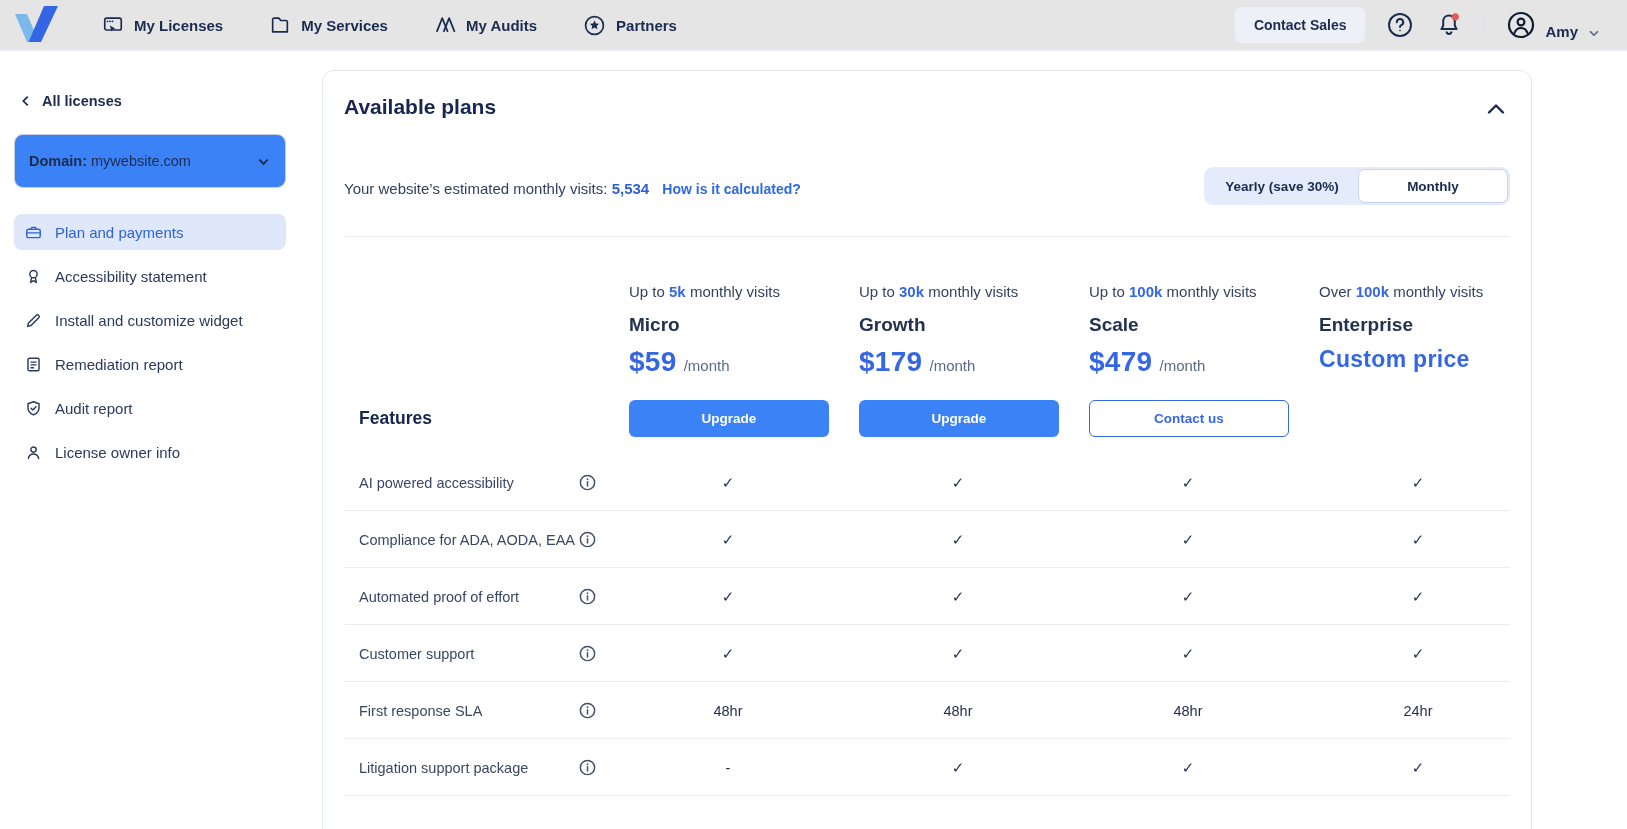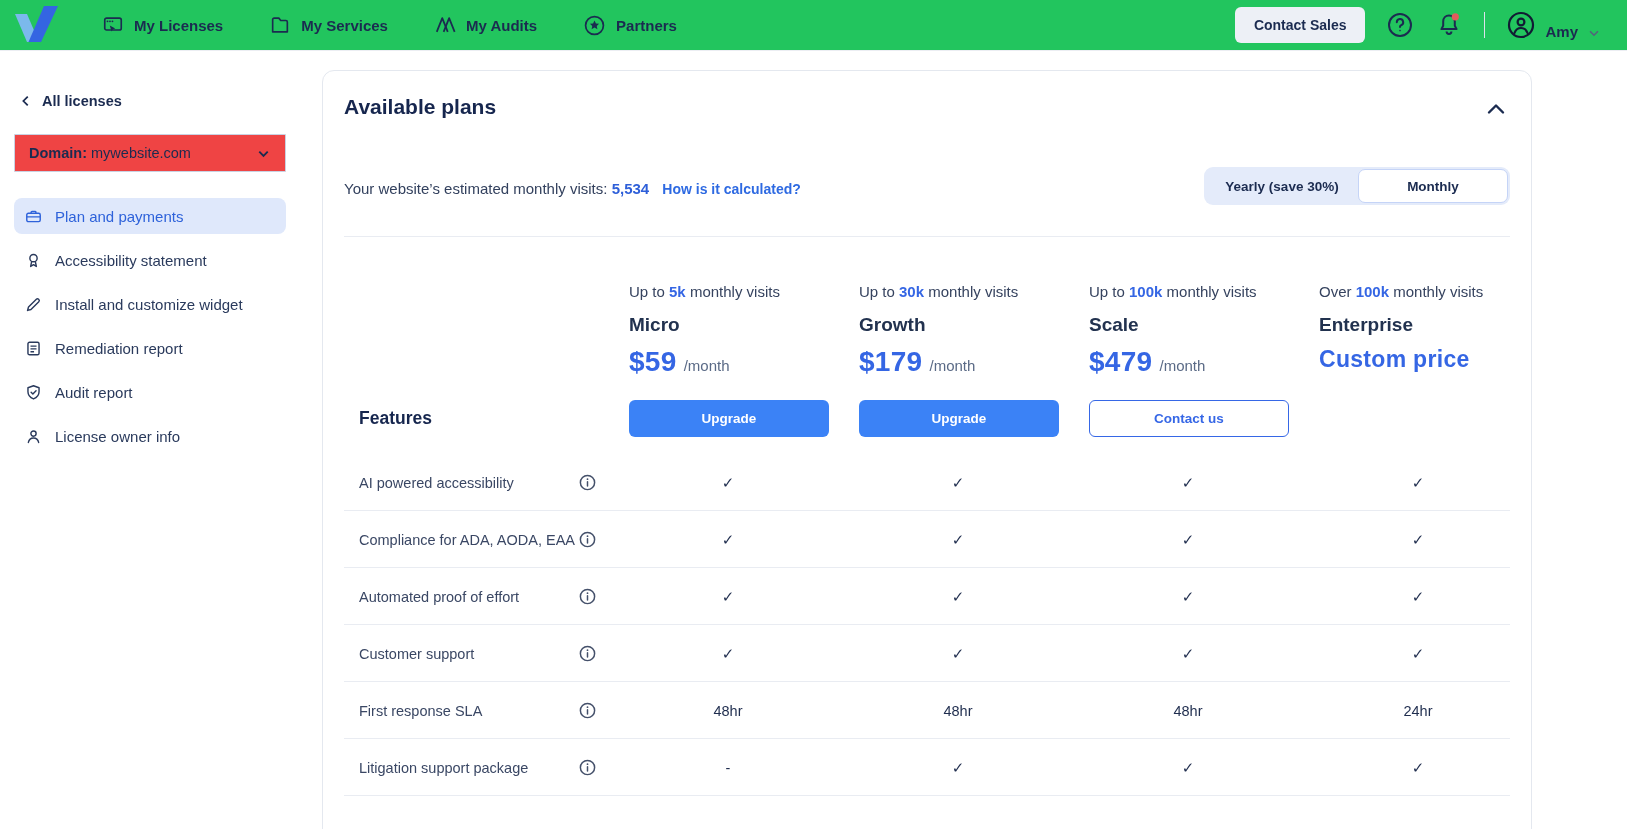--- a/index.html
+++ b/index.html
@@ -1,40 +1,40 @@
 <!DOCTYPE html>
 <html><head>
 <meta charset="utf-8">
 <style>
   * { margin:0; padding:0; box-sizing:border-box; }
   html,body { width:1627px; height:829px; overflow:hidden; background:#fff;
     font-family:"Liberation Sans", sans-serif; color:#1b2b50; }
 
   
-  .topnav { position:absolute; top:0; left:0; right:0; height:51px; background:#22c55e;
+  .topnav { position:absolute; top:0; left:0; right:0; height:51px; background:#e5e5e5;
     border-bottom:1px solid #eceef3; display:flex; align-items:center; padding:0 26px 0 14px; z-index:5; }
   .logo { width:46px; height:40px; margin-right:42px; cursor:pointer; flex:0 0 auto; }
   .nav-items { display:flex; gap:46px; }
   .topnav-item { display:flex; align-items:center; gap:10px; font-size:15px; font-weight:600;
     color:#1b2b50; cursor:pointer; white-space:nowrap; }
   .topnav-item svg { flex:0 0 auto; }
   .topnav-right { margin-left:auto; display:flex; align-items:center; gap:21px; }
   .contact-sales { background:#edf0f6; border:none; border-radius:6px; padding:10px 19px;
     font-weight:700; font-size:14px; color:#1b2b50; cursor:pointer; font-family:inherit; }
   .icon-btn { position:relative; display:flex; cursor:pointer; background:none; border:none; padding:0; }
   .v-divider { width:1px; height:26px; background:#dce2ec; }
   .user { display:flex; align-items:flex-end; gap:9px; font-weight:700; font-size:15px; cursor:pointer; }
 
   
   .sidebar { position:absolute; top:51px; left:0; width:300px; bottom:0; background:#fff; padding:42px 14px 0; }
   .back-link { display:flex; align-items:center; gap:9px; font-size:14.5px; font-weight:700;
     color:#1b2b50; margin-left:5px; cursor:pointer; }
-  .domain-select { margin-top:25px; height:38px; border:1px solid #c9d2e2; border-radius:1px;
+  .domain-select { margin-top:25px; height:54px; border:1px solid #c9d2e2; border-radius:9px;
     display:flex; align-items:center; justify-content:space-between; padding:0 14px;
-    font-size:14.5px; color:#1b2b50; background:#ef4444; cursor:pointer; }
+    font-size:14.5px; color:#1b2b50; background:#3b82f6; cursor:pointer; }
   .domain-select .lbl { font-weight:700; }
   .menu { margin-top:26px; display:flex; flex-direction:column; gap:8px; }
   .menu-item { height:36px; border-radius:8px; display:flex; align-items:center; gap:12px;
     padding:0 10px; font-size:15px; color:#2a3a5c; cursor:pointer; }
   .menu-item.active { background:#dfe8fb; color:#2e62da; }
   .menu-item svg { flex:0 0 auto; }
 
   
   .card { position:absolute; left:322px; top:70px; width:1210px; height:1010px; background:#fff;
     border:1px solid #e4e8ef; border-radius:12px; }

